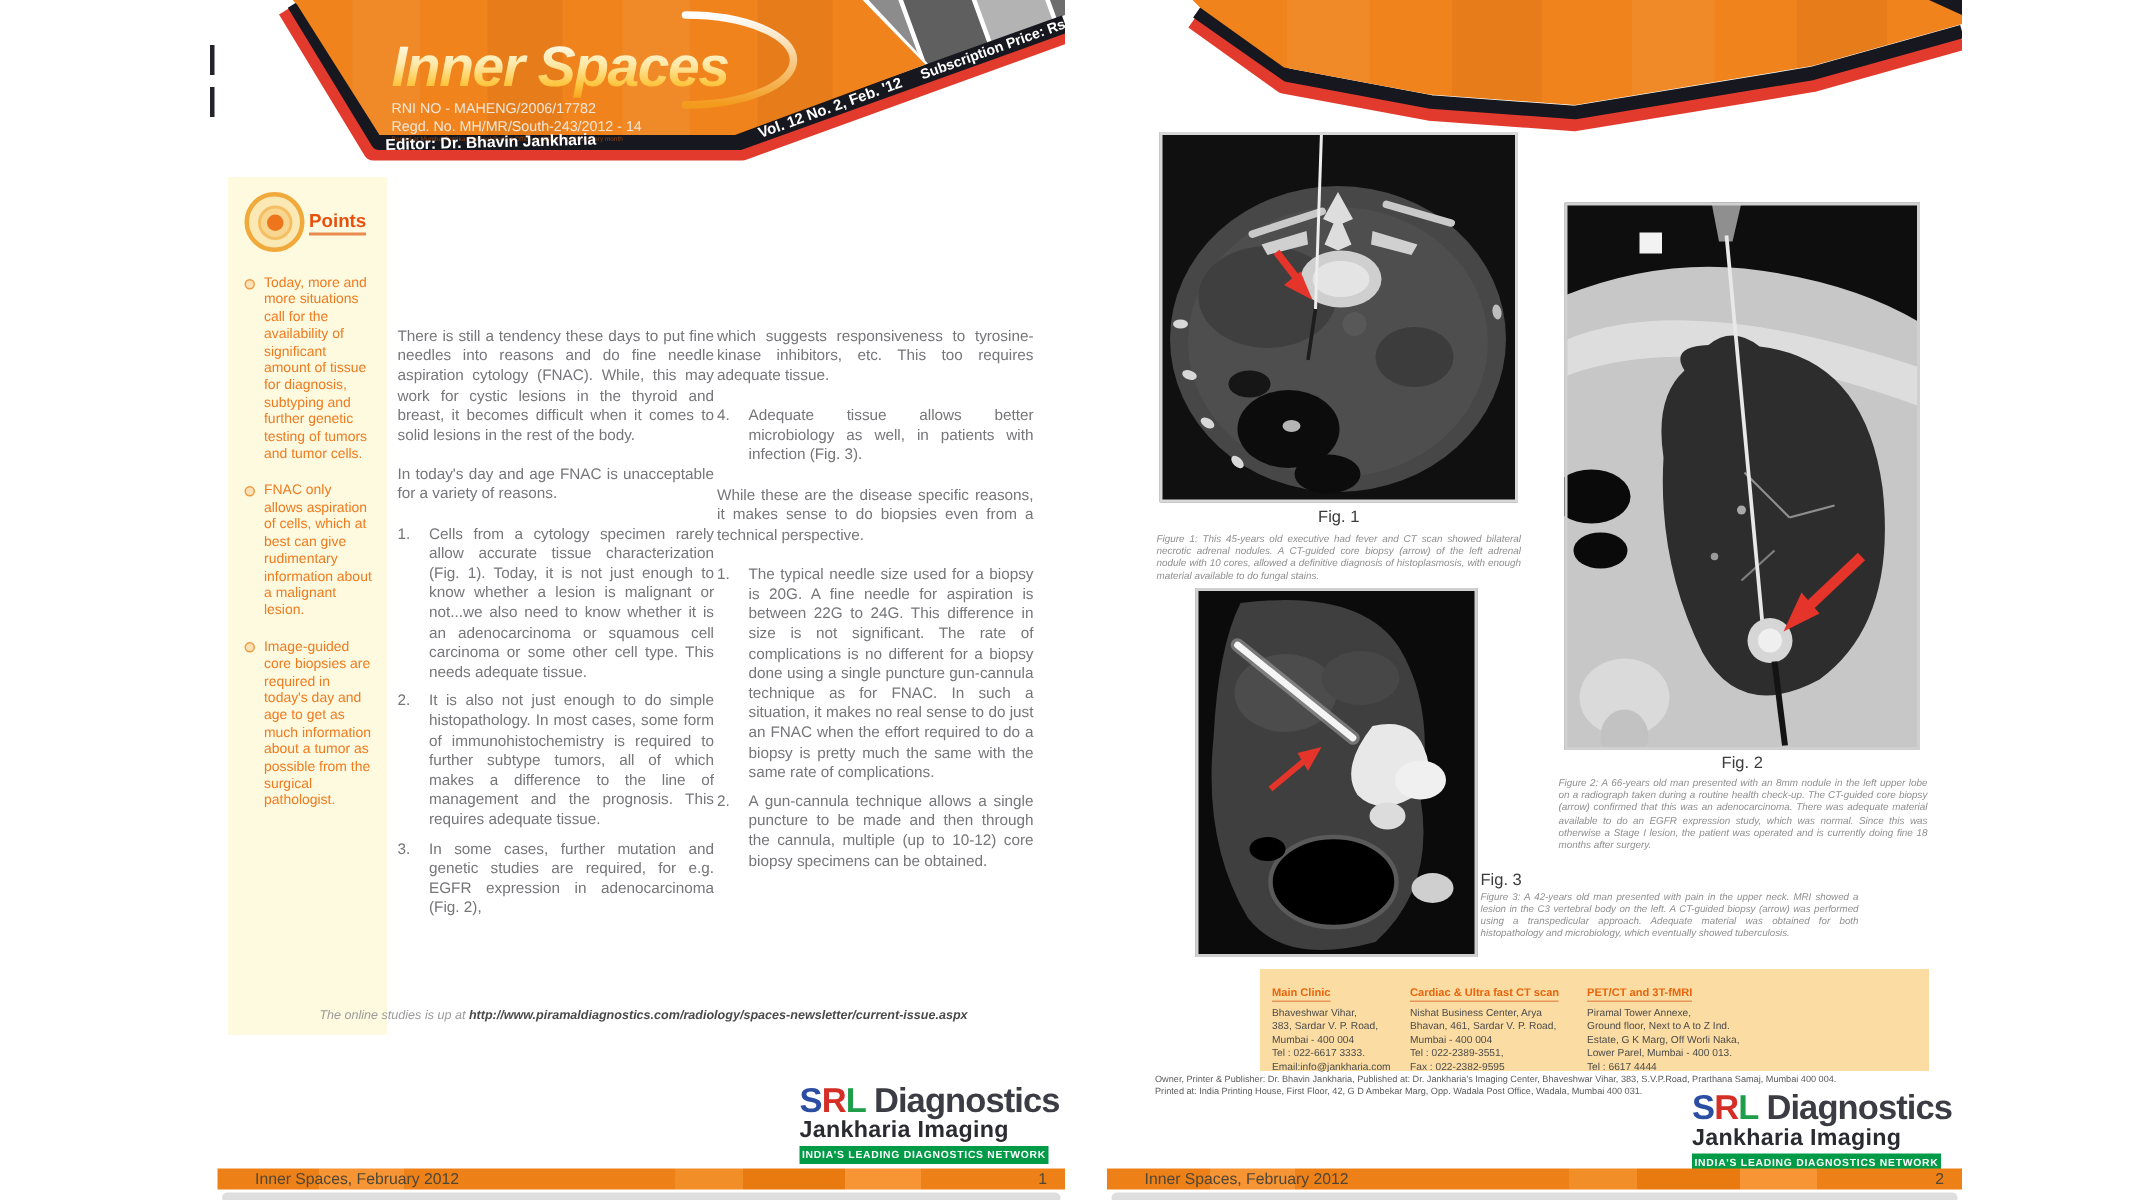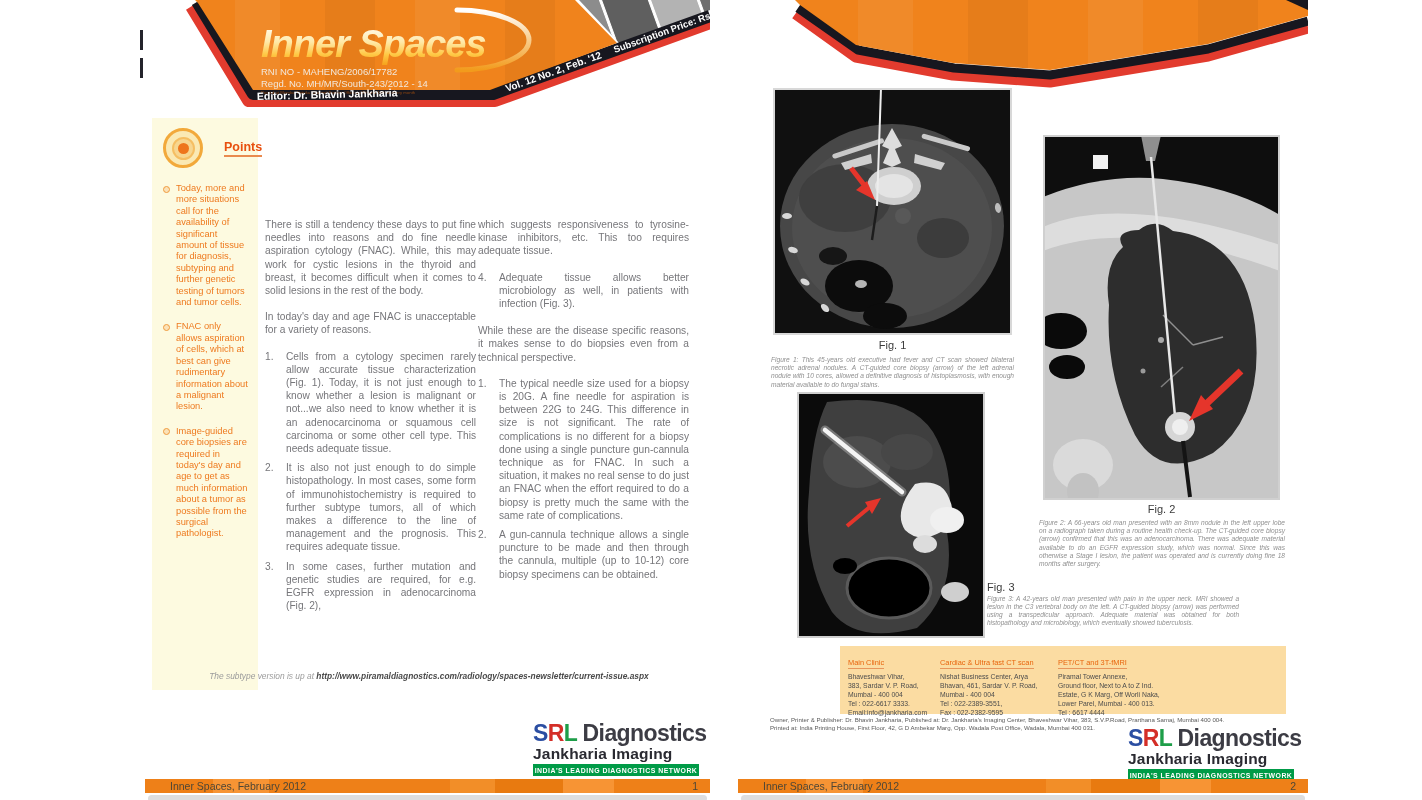--- a/index.html
+++ b/index.html
@@ -7,21 +7,21 @@
   .page{position:absolute;top:0;height:800px;background:#fff;}
   #page1{left:145px;width:565px;}
   #page2{left:738px;width:570px;}
   .hdr{position:absolute;top:0;left:0;display:block;}
 
   
   .cropmark{position:absolute;width:3px;height:20px;background:#23232b;}
 
   
   .sidebar{position:absolute;left:7px;top:118px;width:106px;height:572px;background:#FDFAE0;box-sizing:border-box;padding:10px 9px 0 11px;}
-  .points-head{display:flex;align-items:center;gap:21px;margin-bottom:15px;}
+  .points-head{display:flex;align-items:center;gap:3px;margin-bottom:15px;}
   .target{width:34px;height:34px;border-radius:50%;background:#FAE9B4;border:3px solid #F2A93B;display:flex;align-items:center;justify-content:center;flex:0 0 auto;}
   .target-mid{width:19px;height:19px;border-radius:50%;background:#F7D690;border:2px solid #F5BE62;display:flex;align-items:center;justify-content:center;}
   .target-dot{width:11px;height:11px;border-radius:50%;background:#EE751C;}
   .points-title{color:#E8500F;font-weight:bold;font-size:12.5px;border-bottom:2px solid #E98A4E;padding-bottom:1px;}
   .point{position:relative;padding-left:13px;color:#EE7A1F;font-size:9.3px;line-height:11.4px;margin-bottom:13px;}
   .point::before{content:"";position:absolute;left:0;top:2.5px;width:5px;height:5px;border:1.5px solid #F09A3E;border-radius:50%;background:#FBE2B8;}
 
   
   .article-title{position:absolute;left:118px;width:428px;top:170px;text-align:center;font-size:19px;font-weight:bold;color:#151515;letter-spacing:.2px;}
   .col{position:absolute;top:218px;width:211px;font-size:10.2px;line-height:13.2px;color:#76767a;text-align:justify;}
@@ -54,21 +54,21 @@
   
   .fig{position:absolute;}
   .figlabel{position:absolute;font-size:11px;color:#3b3b3b;}
   .figcap{position:absolute;font-size:6.6px;line-height:8.2px;font-style:italic;color:#8f8f8f;text-align:justify;}
 
   
   .contact-band{position:absolute;left:102px;top:646px;width:446px;height:68px;background:#FBDCA2;}
   .designedby{position:absolute;left:32px;top:647px;width:68px;text-align:center;}
   .db-label{font-size:7.5px;font-weight:bold;color:#1c1c1c;text-align:left;}
   .cb-col{position:absolute;top:5px;}
-  .cb-title{font-size:7.4px;font-weight:normal;color:#E8650D;border-bottom:1px solid #E8955B;display:inline-block;padding-bottom:1px;margin-bottom:3px;}
+  .cb-title{font-size:7.4px;font-weight:bold;color:#E8650D;border-bottom:1px solid #E8955B;display:inline-block;padding-bottom:1px;margin-bottom:3px;}
   .cb-line{font-size:6.8px;line-height:9px;color:#4c4c4c;min-height:9px;}
   .imprint{position:absolute;left:32px;top:716px;width:520px;font-size:6.1px;line-height:7.6px;color:#5a5a5a;}
 </style>
 </head>
 <body>
 
 <div class="canvas">
 
   <div class="cropmark" style="left:140px;top:30px;"></div>
   <div class="cropmark" style="left:140px;top:58px;"></div>
@@ -177,21 +177,21 @@
         <span class="num">1.</span>
         <span class="txt">The typical needle size used for a biopsy is 20G. A fine needle for aspiration is between 22G to 24G. This difference in size is not significant. The rate of complications is no different for a biopsy done using a single puncture gun-cannula technique as for FNAC. In such a situation, it makes no real sense to do just an FNAC when the effort required to do a biopsy is pretty much the same with the same rate of complications.</span>
       </div>
       <div class="li">
         <span class="num">2.</span>
         <span class="txt">A gun-cannula technique allows a single puncture to be made and then through the cannula, multiple (up to 10-12) core biopsy specimens can be obtained.</span>
       </div>
     </div>
 
     <div class="online">
-      <span>The subtype version is up at </span><b>http://www.piramaldiagnostics.com/radiology/spaces-newsletter/current-issue.aspx</b>
+      <span>The online studies is up at </span><b>http://www.piramaldiagnostics.com/radiology/spaces-newsletter/current-issue.aspx</b>
     </div>
 
     <div class="srl">
       <div class="srl-1"><span class="srl-s">S</span><span class="srl-r">R</span><span class="srl-l">L</span><span> Diagnostics</span></div>
       <div class="srl-2">Jankharia Imaging</div>
       <div class="srl-tag">INDIA'S LEADING DIAGNOSTICS NETWORK</div>
     </div>
 
     <div class="footbar">
       <span class="fl">Inner Spaces, February 2012</span>

